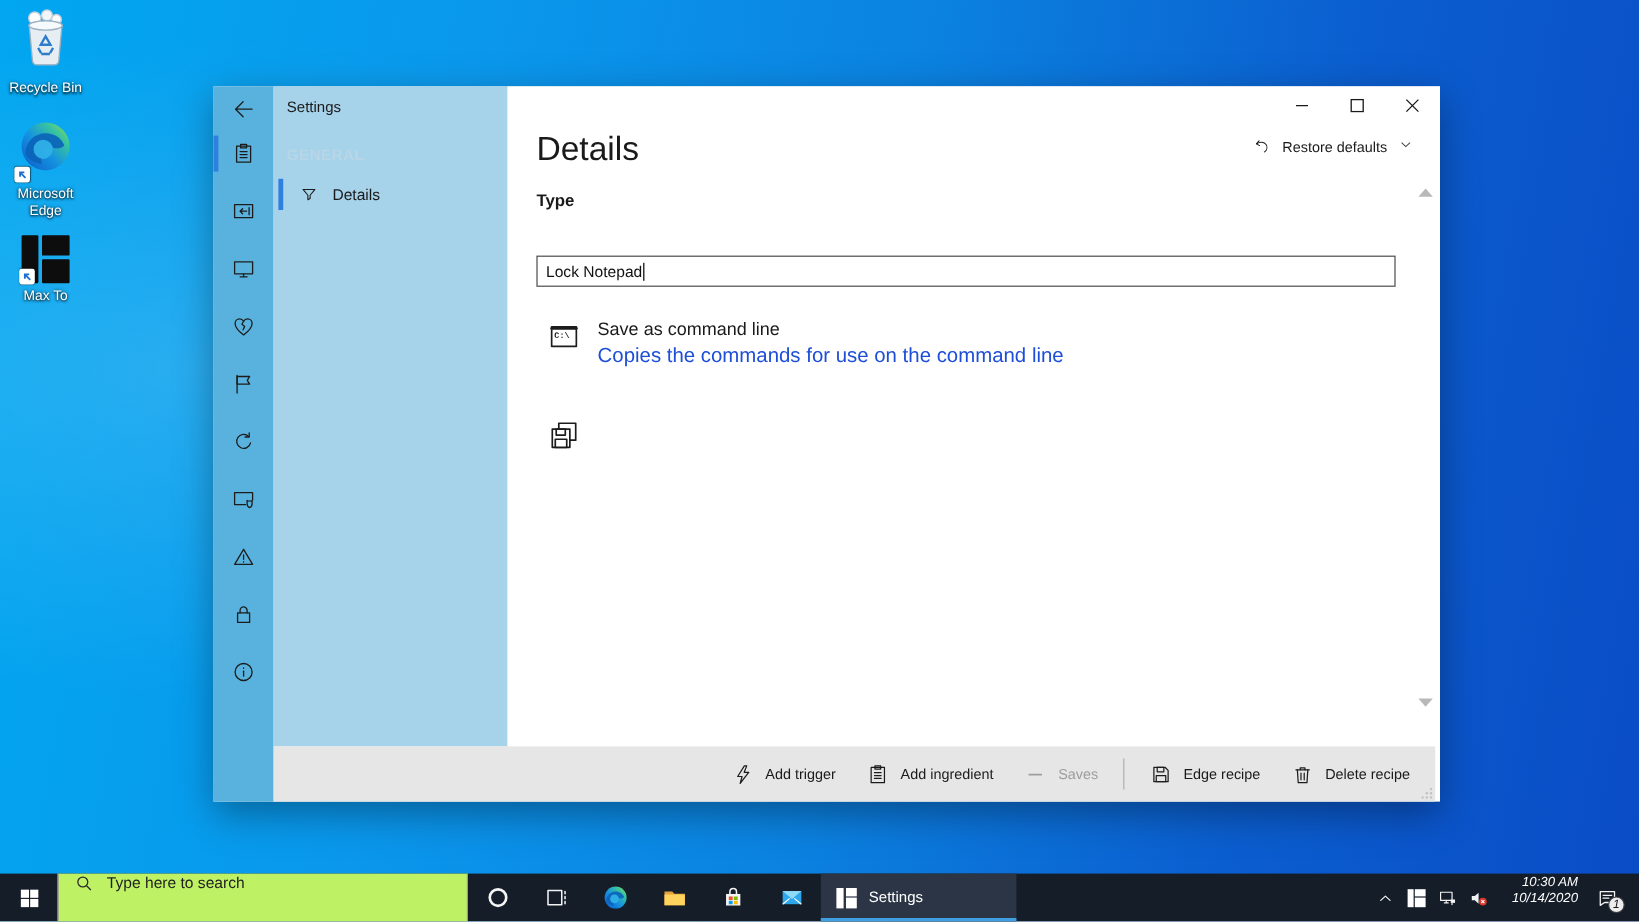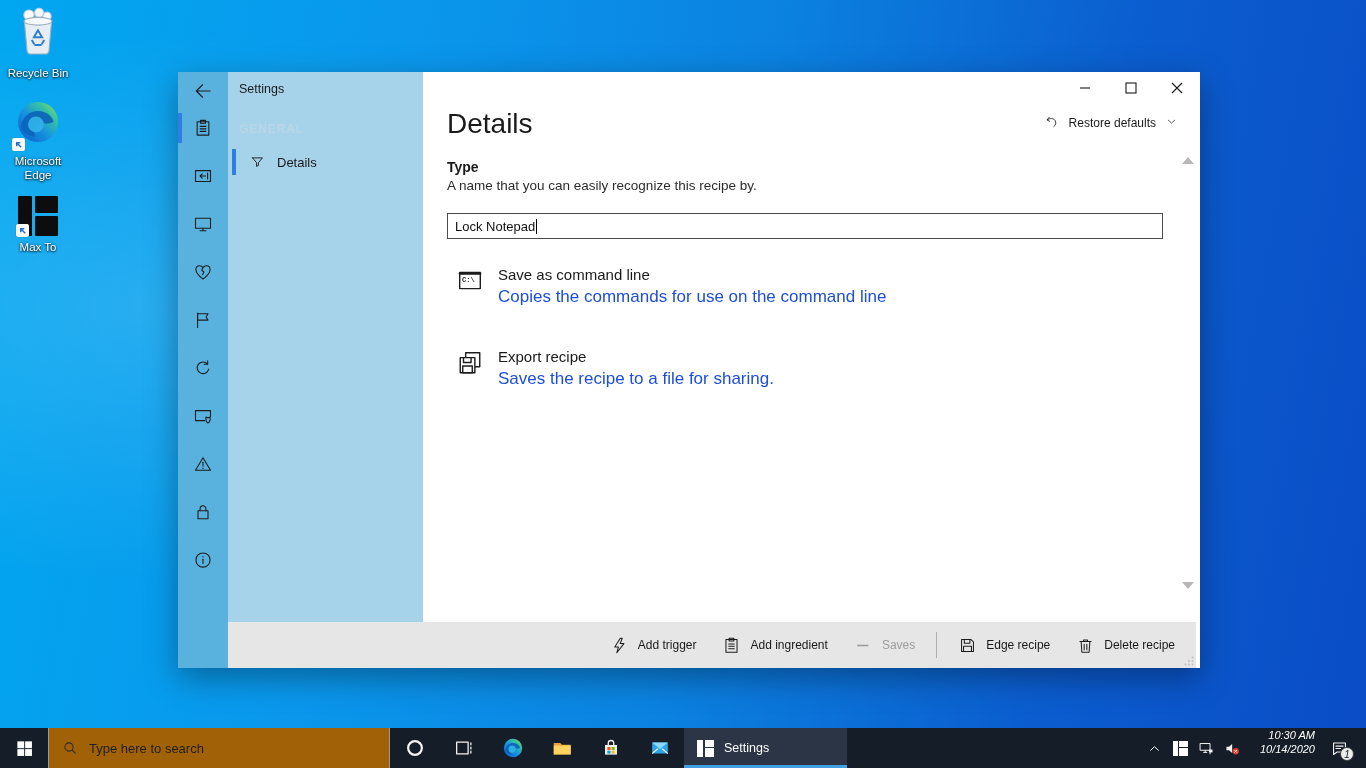--- a/index.html
+++ b/index.html
@@ -70,21 +70,21 @@
   .cmdbtn svg { width:19px; height:19px; }
   .cmdbtn.disabled { color:#9d9d9d; cursor:default; }
   .cmdsep { width:1px; height:26px; background:#aeaeae; margin:0 8px; }
   .grip { position:absolute; right:2px; bottom:2px; opacity:.6; }
 
   
   .taskbar { position:absolute; left:0; top:728px; width:1366px; height:40px; background:#151d28;
     display:flex; align-items:stretch; }
   .tb-btn { width:48px; display:flex; align-items:center; justify-content:center; cursor:pointer; }
   .tb-btn svg { width:19px; height:19px; }
-  .tb-search { width:342px; background:#a16207; display:flex; align-items:center; padding-left:13px; gap:11px;
+  .tb-search { width:342px; background:#bef264; display:flex; padding-left:13px; gap:11px;
     border:1px solid #9a9a9a; border-bottom:none; border-top:none; cursor:text; }
   .tb-search svg { width:16px; height:16px; }
   .tb-search .stext { font-size:13px; color:#1f1f1f; }
   .tb-app { width:49px; display:flex; align-items:center; justify-content:center; cursor:pointer; }
   .tb-app svg { width:22px; height:22px; }
   .task-active { position:relative; width:163px; background:#2c3545; display:flex; align-items:center; gap:10px;
     padding-left:13px; cursor:pointer; }
   .task-active .tlabel { color:#fff; font-size:12.5px; }
   .task-underline { position:absolute; left:0; bottom:0; width:100%; height:3px; background:#3f9fe0; }
   .maxto-white { width:17px; height:17px; display:grid; grid-template-columns:6px 1fr; grid-template-rows:7px 1fr; gap:1.5px; }
@@ -283,21 +283,20 @@
           <svg viewBox="0 0 24 24" fill="none" stroke="#444" stroke-width="1.6">
               <path d="M5.5 9l6.5 6 6.5-6"></path>
             </svg>
         </span>
       </div>
 
       <div class="scroll-up"></div>
       <div class="scroll-down"></div>
 
       <div class="name-label">Type</div>
-      <div class="name-desc">A name that you can easily recognize this recipe by.</div>
 
       <div class="textbox">
         <span>Lock Notepad</span>
         <span class="caret"></span>
       </div>
 
       <div class="action-row row1">
         <svg class="ln" viewBox="0 0 24 24">
           <rect x="2.5" y="4" width="19" height="15"></rect>
           <path d="M2.5 5.2h19" stroke-width="2"></path>
@@ -309,24 +308,20 @@
         </div>
       </div>
 
       <div class="action-row row2">
         <svg class="ln" viewBox="0 0 24 24">
           <rect x="8" y="2.5" width="13" height="13"></rect>
           <rect x="3" y="7" width="13.5" height="14" fill="#fff"></rect>
           <rect x="6" y="7" width="7" height="4.6" fill="#fff"></rect>
           <rect x="5.3" y="14.8" width="8.8" height="6.2" fill="#fff"></rect>
         </svg>
-        <div>
-          <div class="action-title">Export recipe</div>
-          <div class="action-sub">Saves the recipe to a file for sharing.</div>
-        </div>
       </div>
     </div>
 
     <div class="cmdbar">
       <div class="cmdbtn">
         <svg class="ln" viewBox="0 0 24 24">
             <path d="M13 2.8L6 14h4.6l-2 7.2L17.6 9.6h-4.8l2.7-6.8z"></path>
           </svg>
         <span>Add trigger</span>
       </div>

